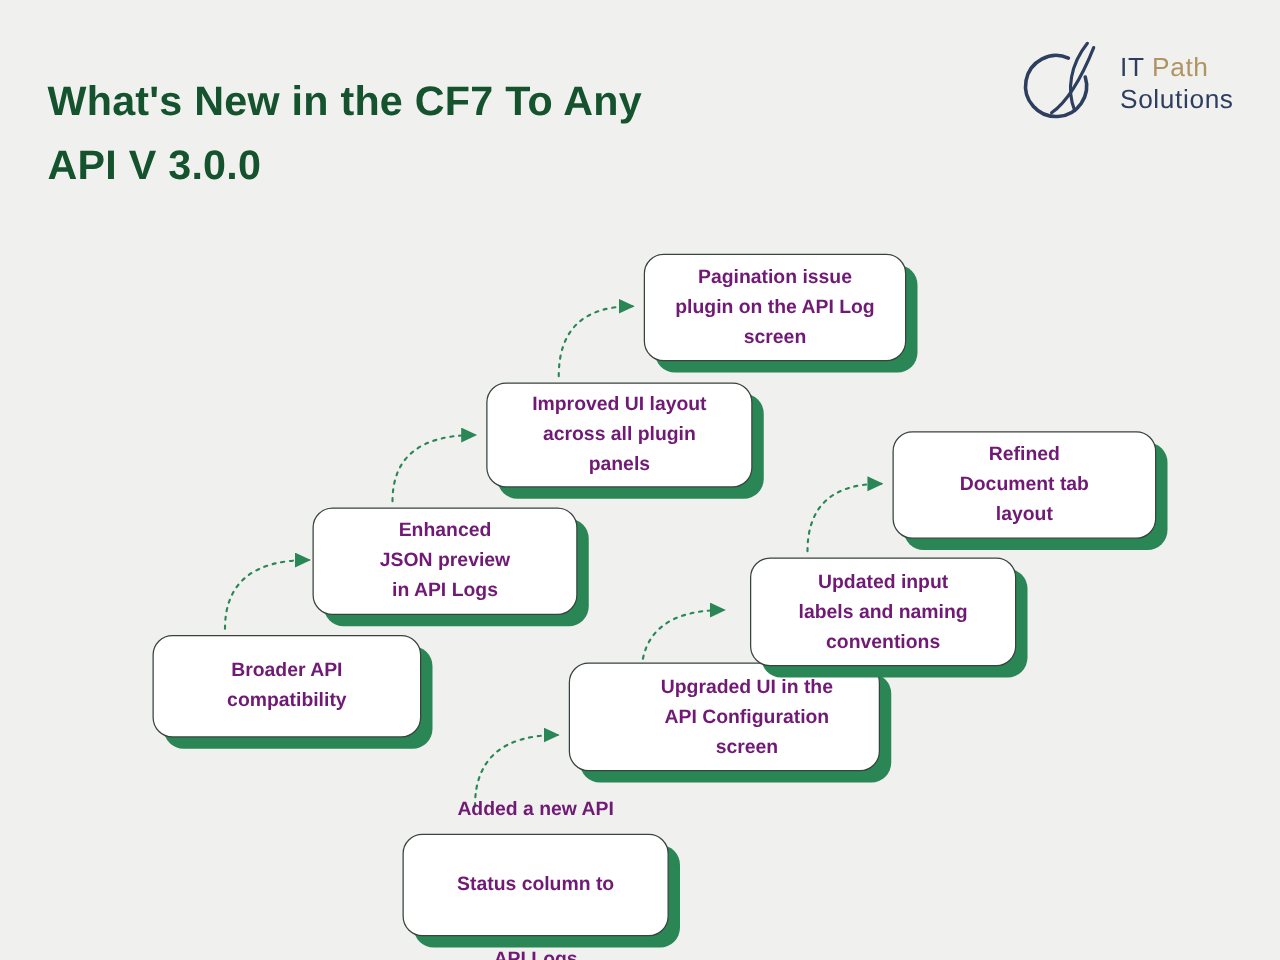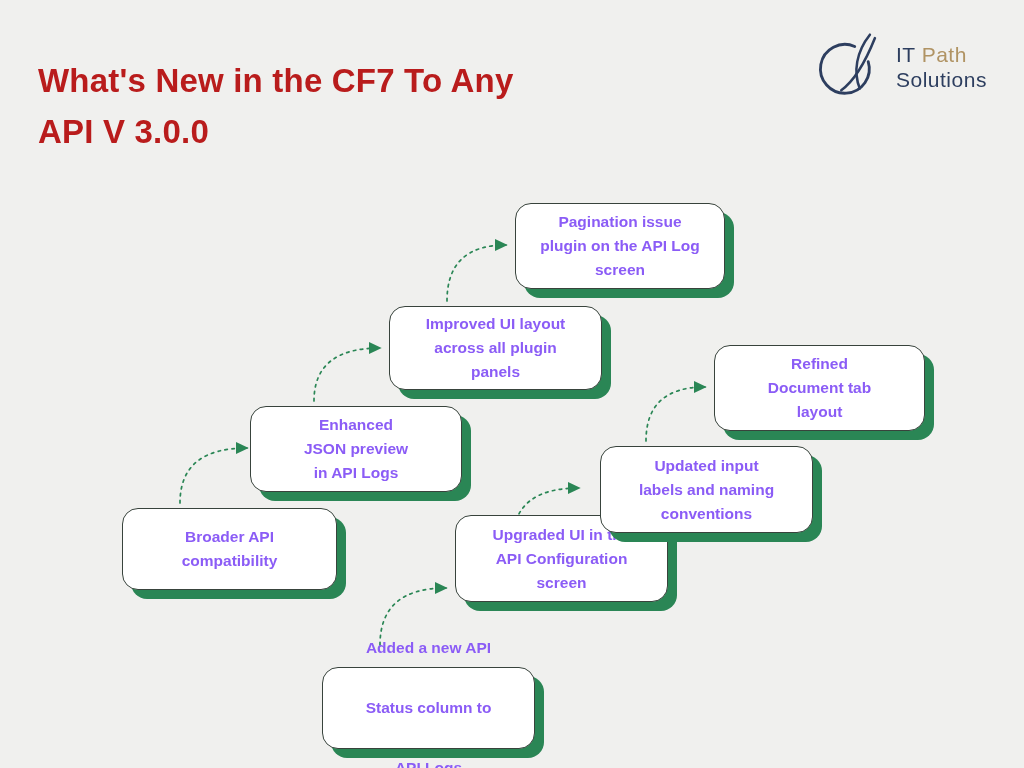--- a/index.html
+++ b/index.html
@@ -6,21 +6,21 @@
   .canvas{
     position:relative;
     width:1024px;height:768px;
     background:#f0f0ee;
     overflow:hidden;
     font-family:"Liberation Sans",sans-serif;
   }
   .title{
     position:absolute;left:38px;top:55px;
     font-size:33px;line-height:51px;font-weight:600;
-    color:#b91c1c;letter-spacing:.2px;
+    color:#14532d;letter-spacing:.2px;
   }
   .logo{
     position:absolute;top:30px;left:816px;
     display:flex;align-items:center;
   }
   .logo-mark{width:64px;height:70px;flex:0 0 auto;}
   .logo-text{
     font-size:21px;line-height:25px;font-weight:400;
     color:#2d3e5f;letter-spacing:.5px;margin-left:16px;margin-top:4px;
   }
@@ -33,21 +33,21 @@
   .box{
     position:absolute;
     background:#ffffff;
     border:1.5px solid #38433c;
     border-radius:16px;
     box-shadow:9px 9px 0 0 #2a8655;
     display:flex;flex-direction:column;
     align-items:center;justify-content:center;
     text-align:center;
     font-size:15.5px;line-height:24px;font-weight:700;
-    color:#8b5cf6;
+    color:#701a75;
   }
 </style>
 </head>
 <body>
 
 <div class="canvas">
 
   <div class="title">
     <div>What's New in the CF7 To Any</div>
     <div>API V 3.0.0</div>
@@ -99,21 +99,21 @@
       <div class="box" style="left: 515px; top: 203px; width: 208px; height: 84px;">
         <div>Pagination issue</div>
         <div>plugin on the API Log</div>
         <div>screen</div>
       </div>
       <div class="box" style="left: 322px; top: 667px; width: 211px; height: 80px; gap: 36px;">
         <div>Added a new API</div>
         <div>Status column to</div>
         <div>API Logs</div>
       </div>
-      <div class="box" style="left: 455px; top: 515px; width: 211px; height: 85px;">
+      <div class="box" style="left: 455px; top: 530px; width: 211px; height: 85px; padding-left: 36px;">
         <div>Upgraded UI in the</div>
         <div>API Configuration</div>
         <div>screen</div>
       </div>
       <div class="box" style="left: 600px; top: 446px; width: 211px; height: 85px;">
         <div>Updated input</div>
         <div>labels and naming</div>
         <div>conventions</div>
       </div>
       <div class="box" style="left: 714px; top: 345px; width: 209px; height: 84px;">

